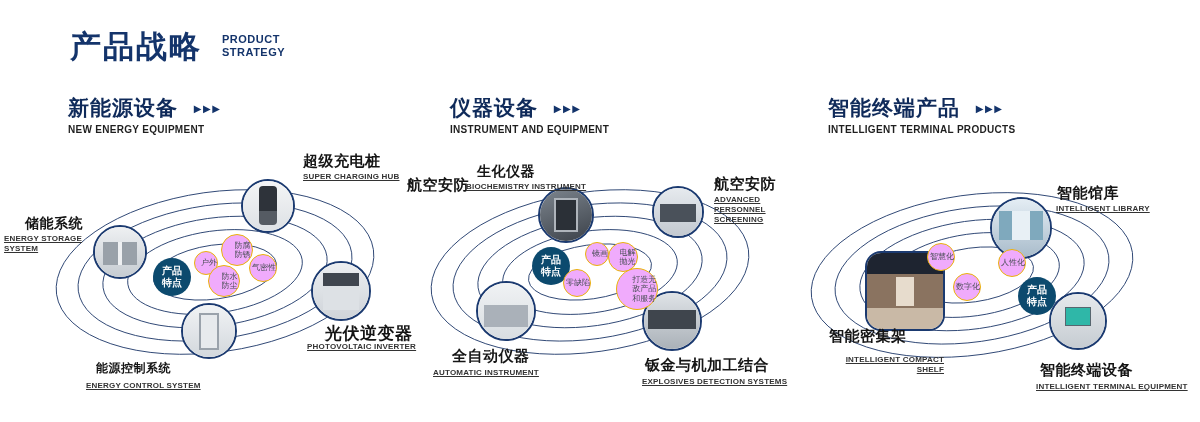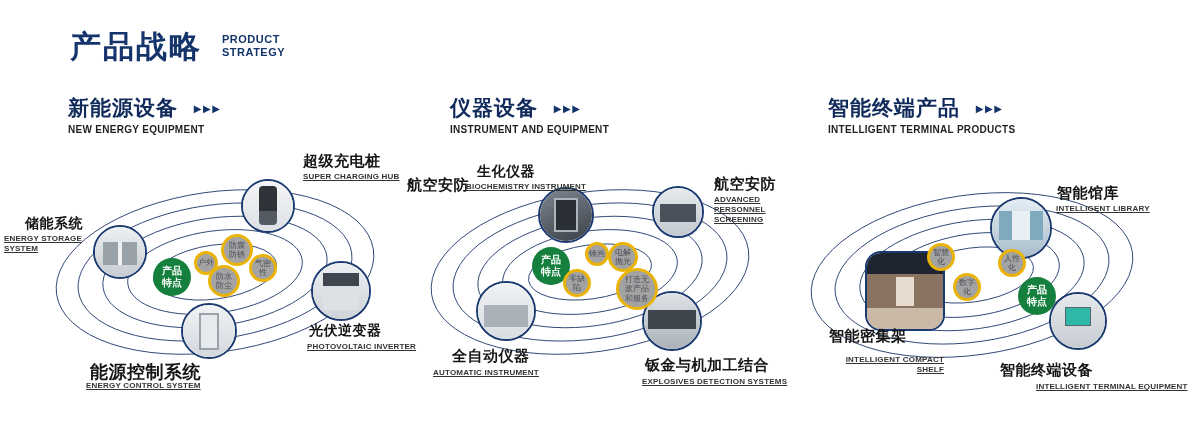--- a/index.html
+++ b/index.html
@@ -41,27 +41,27 @@
   .ph-library   { background:linear-gradient(180deg,#e4edf4,#a9bccb); }
   .ph-library::after   { inset:20% 12% 30% 12%; background:linear-gradient(90deg,#7fa9bd 0 30%,#e8f0f5 30% 70%,#7fa9bd 70%); }
   .ph-shelf     { background:linear-gradient(180deg,#1e2430 0 28%,#8a7360 28% 72%,#c9b9a6 72%); }
   .ph-shelf::after     { inset:32% 38% 30% 38%; background:#e7dccd; }
   .ph-terminal  { background:linear-gradient(180deg,#e6e9ec,#c6ccd2); }
   .ph-terminal::after  { inset:24% 26% 40% 26%; background:#2fb7a8; border:1px solid #57666f; }
 
   .p-cn { position:absolute; font-size:14px; font-weight:bold; color:#151515; letter-spacing:.5px; white-space:nowrap; }
   .p-en { position:absolute; font-size:8px; color:#333; font-weight:bold; letter-spacing:.2px; line-height:1.25;text-decoration:underline; }
 
-  .badge { position:absolute; width:38px; height:38px; border-radius:50%; background:#15803d; color:#fff;
+  .badge { position:absolute; width:38px; height:38px; border-radius:50%; background:#0c4a6e; color:#fff;
            display:flex; align-items:center; justify-content:center; text-align:center;
            font-size:10px; font-weight:bold; line-height:1.2; }
   .badge span { display:block; width:22px; }
 
-  .bubble { position:absolute; border-radius:50%; background:#a3a3a3; border:3px solid #eab308; color:#4a4f57;
-            display:flex; align-items:center; justify-content:center; text-align:center;
+  .bubble { position:absolute; border-radius:50%; background:#f0abfc; border:1px solid #eab308; color:#4a4f57;
+            display:flex; align-items:center; justify-content:flex-end; text-align:center;
             font-size:8px; line-height:1.15; }
 </style>
 </head>
 <body>
 
 <div class="canvas">
 
   <div class="hdr-cn">产品战略</div>
   <div class="hdr-en">
     <div>PRODUCT</div>
@@ -93,27 +93,27 @@
 
     <div class="p-circle" style="left:241px;top:179px;width:54px;height:54px">
         <div class="photo ph-charger"></div>
       </div>
     <div class="p-cn" style="left:303px;top:152px;font-size:15px">超级充电桩</div>
     <div class="p-en" style="left:303px;top:172px;white-space:nowrap">SUPER CHARGING HUB</div>
 
     <div class="p-circle" style="left:311px;top:261px;width:60px;height:60px">
         <div class="photo ph-inverter"></div>
       </div>
-    <div class="p-cn" style="left:309px;top:322px;font-size:14px">光伏逆变器</div>
+    <div class="p-cn" style="left:325px;top:322px;font-size:17px">光伏逆变器</div>
     <div class="p-en" style="left:307px;top:342px;white-space:nowrap">PHOTOVOLTAIC INVERTER</div>
 
     <div class="p-circle" style="left:181px;top:303px;width:56px;height:56px">
         <div class="photo ph-control"></div>
       </div>
-    <div class="p-cn" style="left:90px;top:360px;font-size:18px">能源控制系统</div>
+    <div class="p-cn" style="left:96px;top:360px;font-size:12px">能源控制系统</div>
     <div class="p-en" style="left:86px;top:381px;white-space:nowrap">ENERGY CONTROL SYSTEM</div>
 
     <div class="badge" style="left:153px;top:258px">
         <span>产品特点</span>
       </div>
 
     <div class="bubble" style="left:194px;top:251px;width:24px;height:24px">
         <span>户外</span>
       </div>
     <div class="bubble" style="left:221px;top:234px;width:32px;height:32px">
@@ -213,21 +213,21 @@
 
     <div class="p-rect" style="left:865px;top:251px;width:80px;height:80px">
         <div class="photo ph-shelf"></div>
       </div>
     <div class="p-cn" style="left:829px;top:327px;font-size:15px">智能密集架</div>
     <div class="p-en" style="left:838px;top:355px;width:106px;text-align:right">INTELLIGENT COMPACT SHELF</div>
 
     <div class="p-circle" style="left:1049px;top:292px;width:58px;height:58px">
         <div class="photo ph-terminal"></div>
       </div>
-    <div class="p-cn" style="left:1000px;top:361px;font-size:15px">智能终端设备</div>
+    <div class="p-cn" style="left:1040px;top:361px;font-size:15px">智能终端设备</div>
     <div class="p-en" style="left:1036px;top:382px;white-space:nowrap">INTELLIGENT TERMINAL EQUIPMENT</div>
 
     <div class="badge" style="left:1018px;top:277px">
         <span>产品特点</span>
       </div>
 
     <div class="bubble" style="left:927px;top:243px;width:28px;height:28px">
         <span>智慧化</span>
       </div>
     <div class="bubble" style="left:953px;top:273px;width:28px;height:28px">

